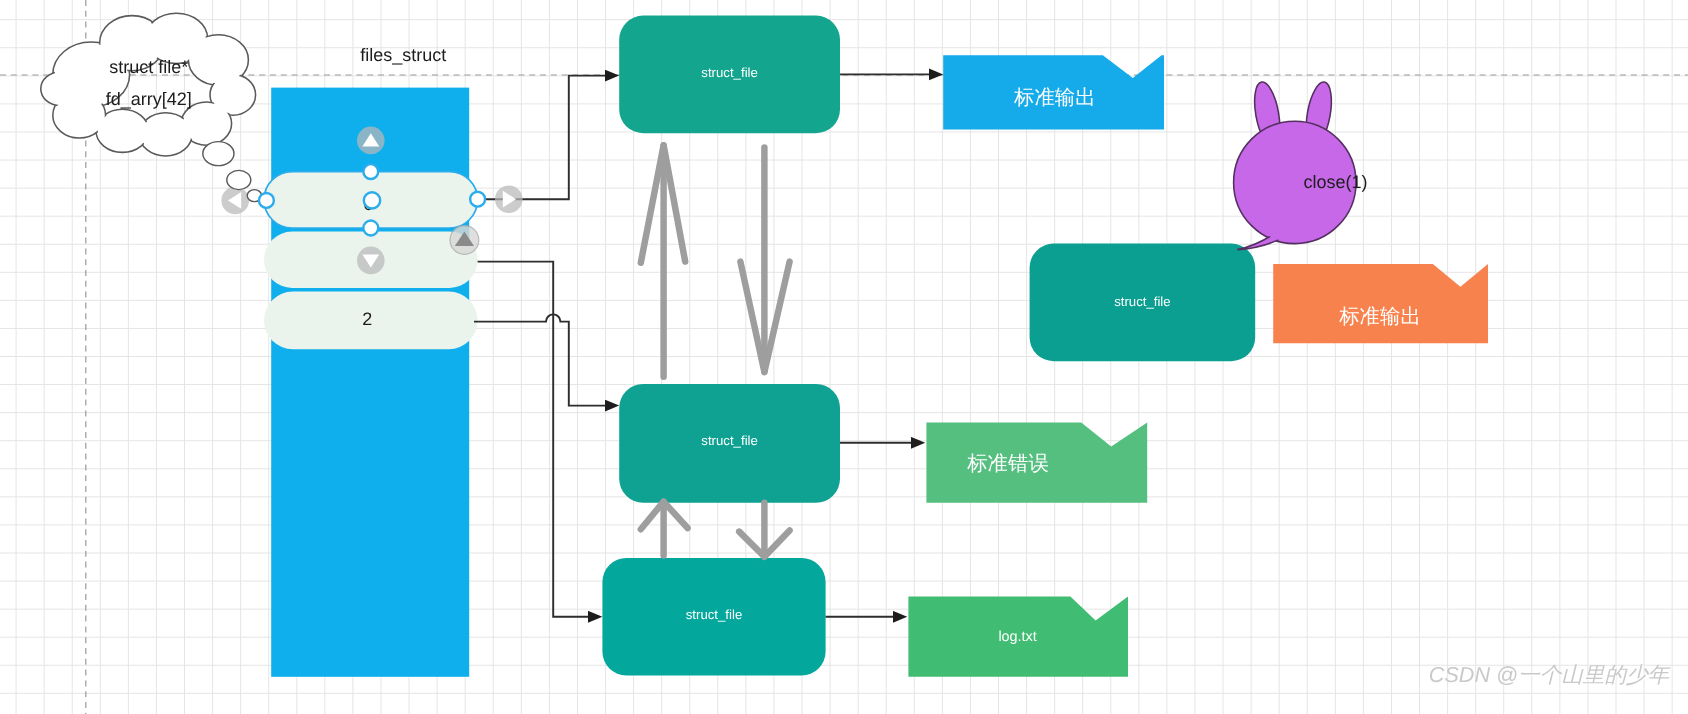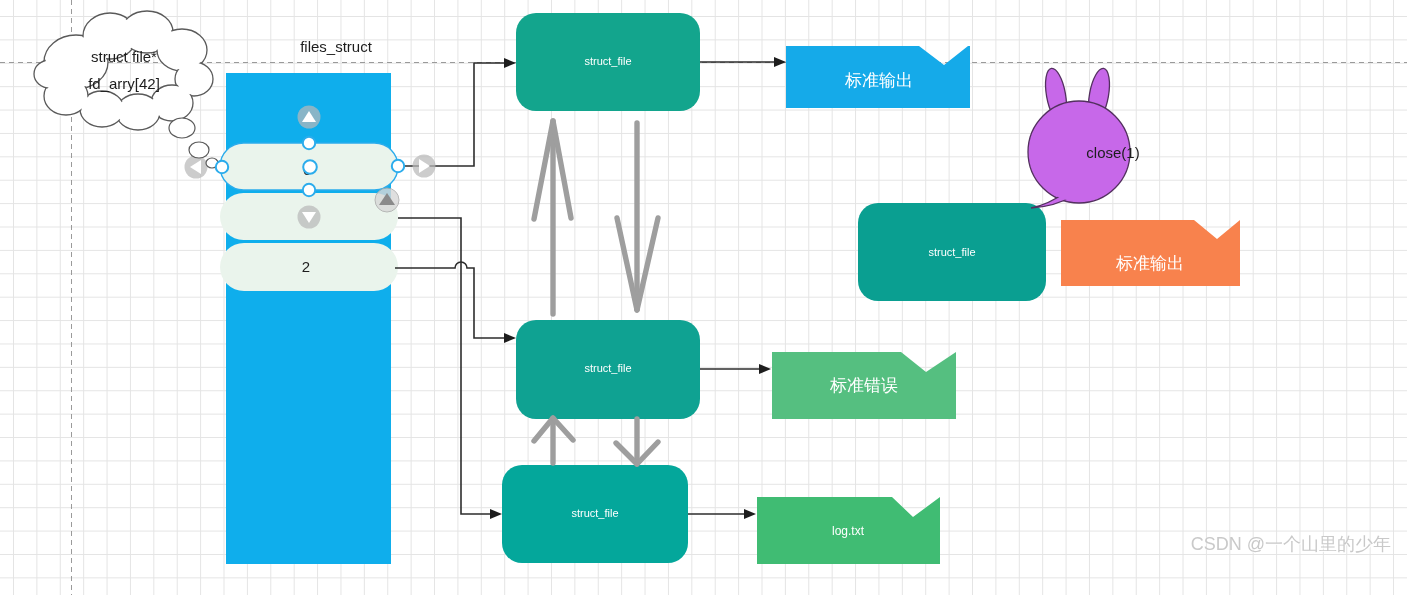--- a/index.html
+++ b/index.html
@@ -11,22 +11,22 @@
       linear-gradient(to bottom, #e4e4e4 1px, transparent 1px);
     background-size:23.4px 23.4px;
     background-position:13px 16px;
     font-family:"Liberation Sans", sans-serif;
   }
   #shapes{position:absolute; left:0; top:0; width:1407px; height:595px;}
   .lbl{position:absolute; transform:translate(-50%,-50%); white-space:nowrap; line-height:1.25; text-align:center;}
   .dark{color:#1d1d1d; font-size:15px;}
   .white{color:#ffffff; font-size:11px;}
   .cjk{color:#ffffff; font-size:17px;}
-  .watermark{position:absolute; right:16px; top:532px; font-size:18px; color:#c9c9c9;
-             text-shadow:1px 1px 0 #ffffff; white-space:nowrap;}
+  .watermark{position:absolute; right:16px; top:550px; font-size:18px; color:#c9c9c9;
+             text-shadow:1px 1px 0 #ffffff; white-space:nowrap;font-style:italic;}
 </style>
 </head>
 <body>
 
 <div id="canvas">
 
   <svg id="shapes" viewBox="0 0 1407 595" xmlns="http://www.w3.org/2000/svg">
     <defs>
       <marker id="arr" markerWidth="13" markerHeight="11" refX="1" refY="5" orient="auto" markerUnits="userSpaceOnUse">
         <path d="M0,0 L12,5 L0,10 Z" fill="#1d1d1d"></path>
@@ -161,19 +161,19 @@
   <div class="lbl dark" style="left:336px; top:47px;text-align:right;">files_struct</div>
   <div class="lbl dark" style="left:306px; top:267px;">2</div>
 
   <div class="lbl white" style="left:608px; top:62px;">struct_file</div>
   <div class="lbl white" style="left:608px; top:369px;">struct_file</div>
   <div class="lbl white" style="left:595px; top:514px;">struct_file</div>
   <div class="lbl white" style="left:952px; top:253px;">struct_file</div>
 
   <div class="lbl cjk" style="left:879px;  top:81px;">标准输出</div>
   <div class="lbl cjk" style="left:1150px; top:264px;font-family:Liberation Serif, serif;">标准输出</div>
-  <div class="lbl cjk" style="left:864px;  top:386px;">标准错误</div>
+  <div class="lbl cjk" style="left:840px;  top:386px;">标准错误</div>
   <div class="lbl white" style="left:848px; top:531px; font-size:12px;">log.txt</div>
 
   <div class="lbl dark" style="left:1113px; top:153px;">close(1)</div>
 
   <div class="watermark">CSDN @一个山里的少年</div>
 </div>
 
 </body></html>

